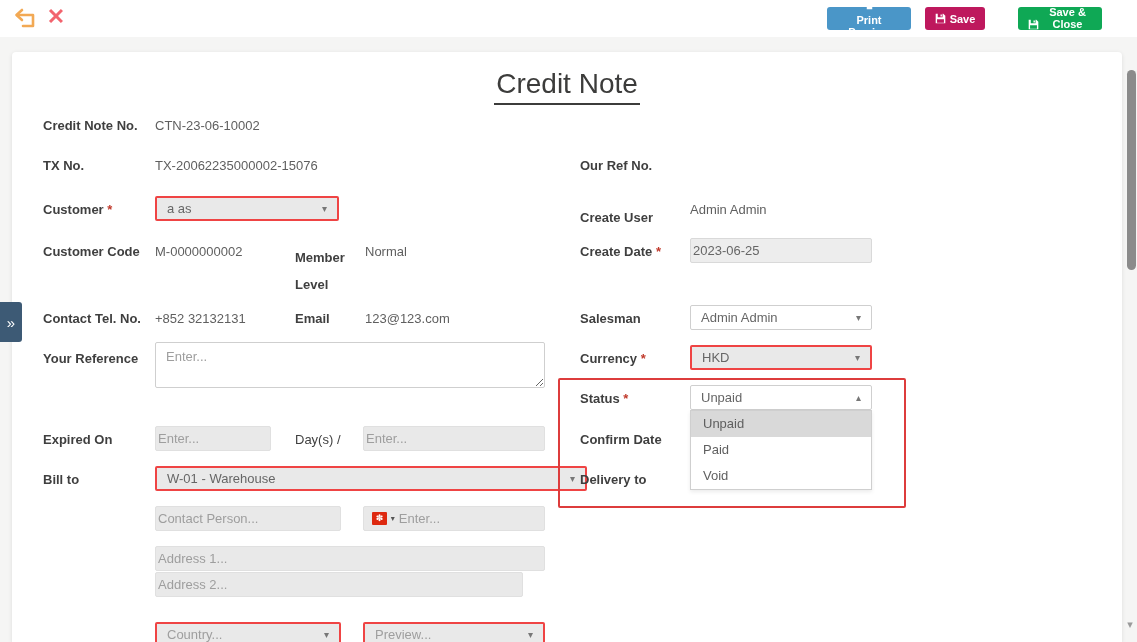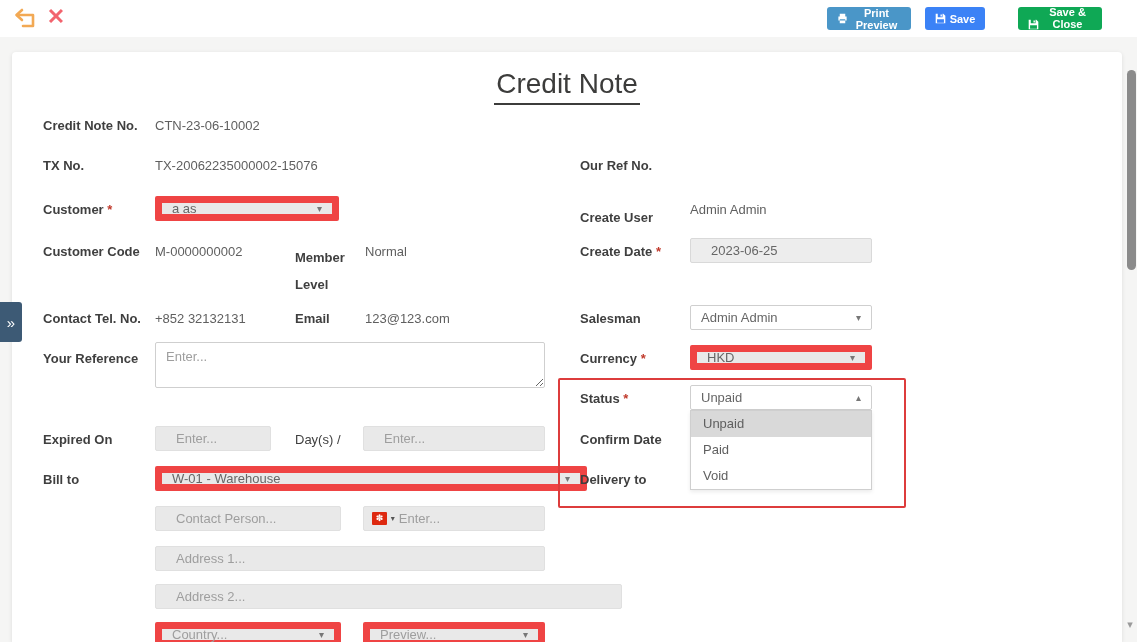--- a/index.html
+++ b/index.html
@@ -9,41 +9,41 @@
 
   
   .topbar { position:absolute; top:0; left:0; width:1137px; height:37px; background:#ffffff; }
   .back-btn { position:absolute; left:13px; top:7px; width:26px; height:24px; cursor:pointer; }
   .close-btn { position:absolute; left:45px; top:3px; width:22px; height:28px; font-size:22px; font-weight:700;
                color:#f2646e; cursor:pointer; line-height:28px; text-align:center; }
   .tb-btn { position:absolute; top:7px; height:23px; border:none; border-radius:3px; color:#fff;
             font-family:"Liberation Sans",sans-serif; font-size:11px; font-weight:700; cursor:pointer;
             display:flex; align-items:center; justify-content:center; gap:4px; padding:0 10px; }
   .tb-btn svg { flex:0 0 auto; }
-  .btn-print { left:827px; width:84px; background:#4a96c8; }
-  .btn-save { left:925px; width:60px; background:#3b82f6; }
+  .btn-print { left:827px; width:84px; background:#4a96c8;flex-direction:column; }
+  .btn-save { left:925px; width:60px; background:#be185d; }
   .btn-saveclose { left:1018px; width:84px; background:#0fa855;align-items:flex-end; }
 
   
   .card { position:absolute; left:12px; top:52px; width:1110px; height:590px; background:#ffffff;
           border-radius:4px 4px 0 0; box-shadow:0 1px 4px rgba(0,0,0,0.10); }
 
   .title-wrap { position:absolute; top:16px; left:0; width:100%; text-align:center; }
   .page-title { display:inline-block; font-size:28px; color:#3c3c3b; border-bottom:2px solid #3c3c3b;
                 padding:0 2px 3px 2px; }
 
   .lbl { position:absolute; font-size:13px; font-weight:700; color:#3f3f3f; white-space:nowrap; }
   .req { color:#c0392b; font-weight:700; }
   .val { position:absolute; font-size:13px; color:#5f5f5f; white-space:nowrap; }
 
   .ginput { position:absolute; height:25px; background:#e9e9e9; border:1px solid #e0e0e0; border-radius:2px;
-            font-family:"Liberation Sans",sans-serif; font-size:13px; color:#666; padding:0 20px; }
+            font-family:"Liberation Sans",sans-serif; font-size:13px; color:#666; padding:0 2px; }
   .ginput::placeholder { color:#9e9e9e; opacity:1; }
 
-  .gselect { position:absolute; height:25px; background:#e9e9e9; border:7px solid #ef4444; border-radius:2px;
+  .gselect { position:absolute; height:25px; background:#e9e9e9; border:2px solid #ef4444; border-radius:2px;
              display:flex; align-items:center; padding:0 10px; font-size:13px; color:#666; cursor:pointer; }
   .wselect { background:#ffffff; border:1px solid #cfcfcf; }
   .gselect .sel-text { flex:1 1 auto; overflow:hidden; }
   .gselect .caret { flex:0 0 auto; font-size:10px; color:#777; }
   .gselect .ph { color:#9e9e9e; }
 
   textarea.wtext { position:absolute; background:#fff; border:1px solid #cfcfcf; border-radius:2px;
                    font-family:"Liberation Sans",sans-serif; font-size:13px; color:#666; padding:6px 10px;
                    resize:both; }
   textarea.wtext::placeholder { color:#9e9e9e; opacity:1; }
@@ -155,21 +155,21 @@
     </div>
 
     <input class="ginput" style="left: 143px; top: 454px; width: 186px;" placeholder="Contact Person...">
     <div class="phone-group">
       <span class="flag">✽</span>
       <span class="flag-caret">▾</span>
       <input placeholder="Enter..." style="">
     </div>
 
     <input class="ginput" style="left: 143px; top: 494px; width: 390px;" placeholder="Address 1...">
-    <input class="ginput" style="left: 143px; top: 532px; width: 467px;" placeholder="Address 2...">
+    <input class="ginput" style="left: 143px; top: 520px; width: 368px;" placeholder="Address 2...">
 
     <div class="gselect" style="left:143px; top:570px; width:186px;">
       <span class="sel-text ph">Country...</span>
       <span class="caret">▾</span>
     </div>
     <div class="gselect" style="left:351px; top:570px; width:182px;">
       <span class="sel-text ph">Preview...</span>
       <span class="caret">▾</span>
     </div>
 

